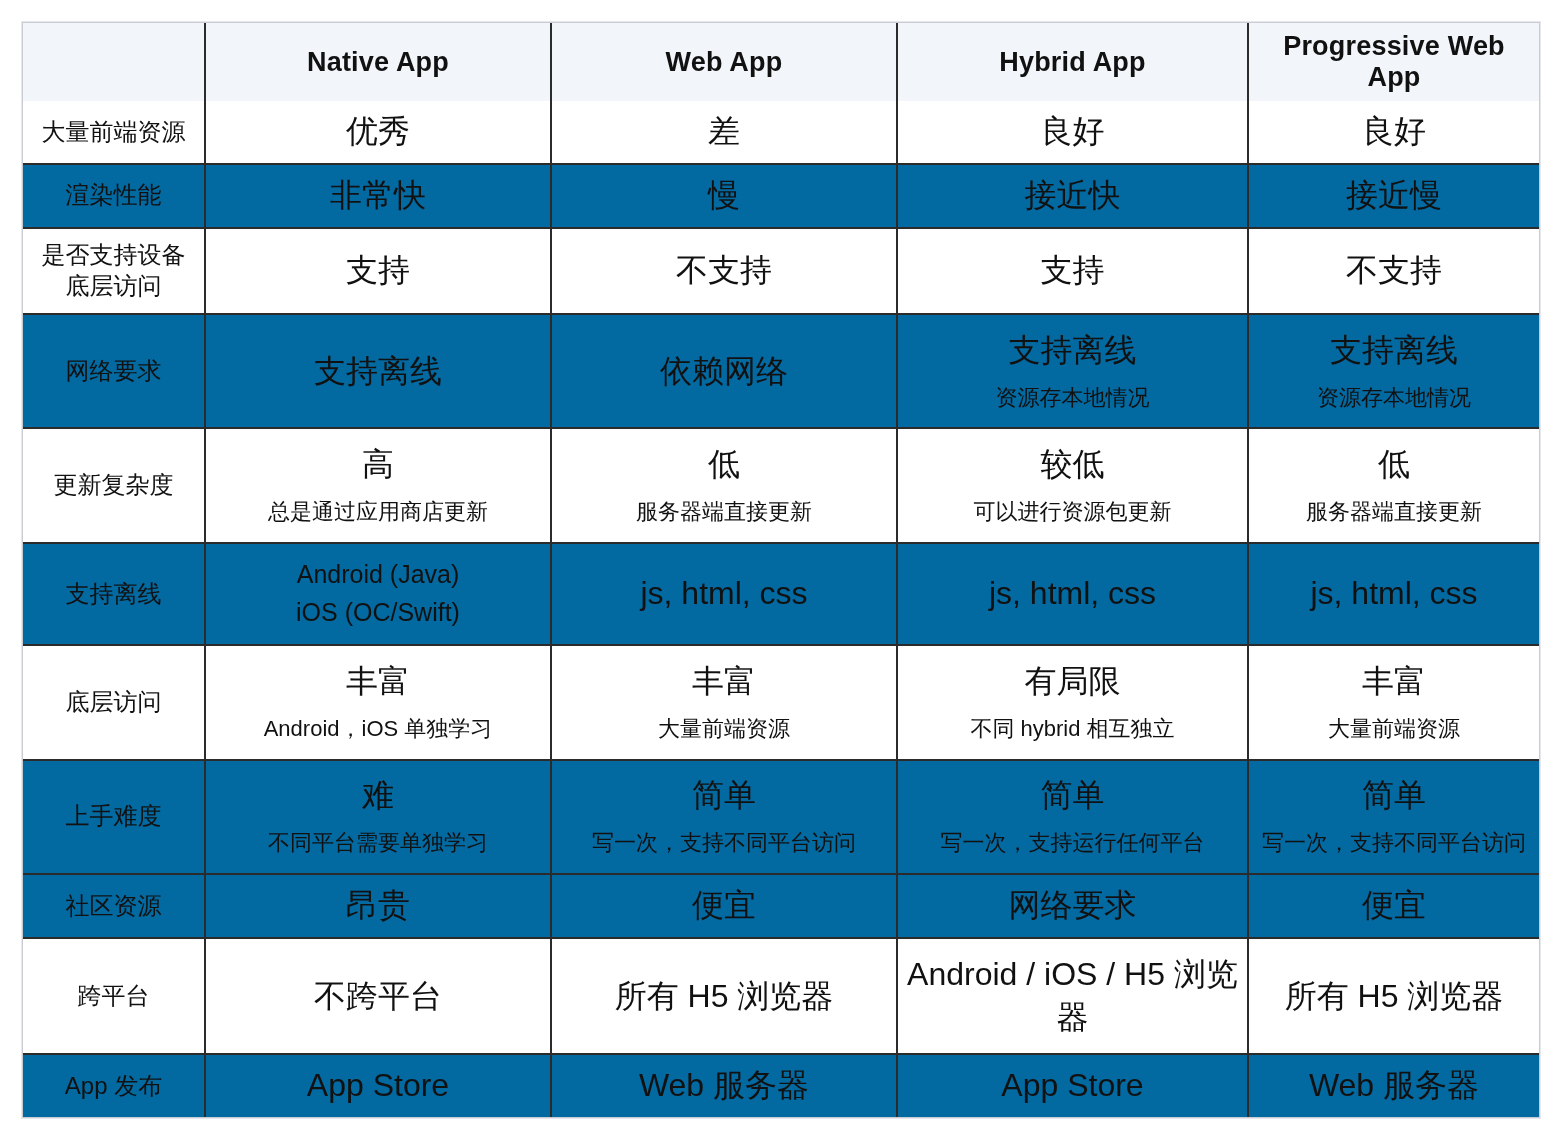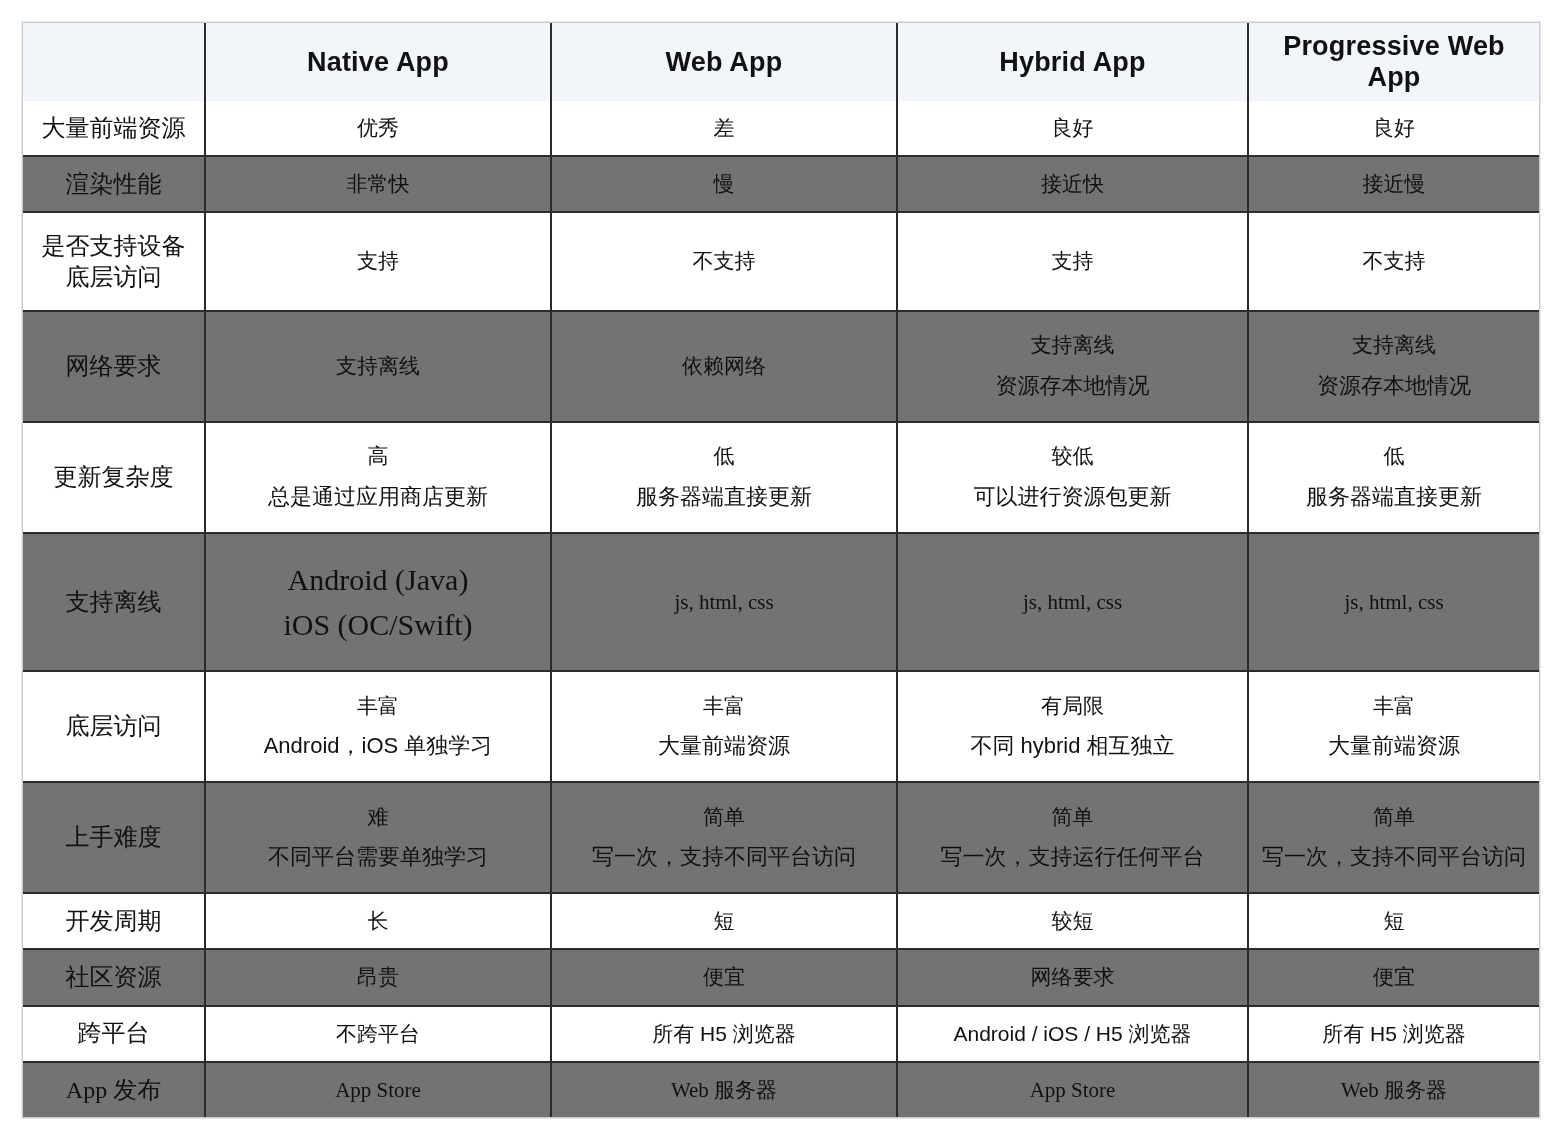--- a/index.html
+++ b/index.html
@@ -72,53 +72,52 @@
     letter-spacing: 0.2px;
     height: 78px;
   }
   thead th.corner {
     background: #f2f6fa;
   }
 
   
   tbody tr.shade > th,
   tbody tr.shade > td {
-    background: #737373;
-    font-family: Liberation Serif, serif;
+    background: #0369a1;
   }
   tbody tr.plain > th,
   tbody tr.plain > td {
     background: #ffffff;
   }
 
   th.rowlabel {
     font-weight: normal;
     font-size: 24px;
     line-height: 1.28;
   }
 
   td.cell {
     font-size: 24px;
     line-height: 1.3;
   }
 
   .line-main {
     display: block;
-    font-size: 21px;
+    font-size: 32px;
     line-height: 1.35;
   }
   .line-sub {
     display: block;
     font-size: 22px;
     line-height: 1.45;
     margin-top: 6px;
   }
   .line-eq {
     display: block;
-    font-size: 30px;
+    font-size: 25px;
     line-height: 1.5;
   }
   .sub-gap {
     margin-top: 10px;
   }
 </style>
 </head>
 <body>
 
 <div class="page">
@@ -272,35 +271,20 @@
             </td>
             <td class="cell">
               <span class="line-main">简单</span>
               <span class="line-sub sub-gap">写一次，支持运行任何平台</span>
             </td>
             <td class="cell">
               <span class="line-main">简单</span>
               <span class="line-sub sub-gap">写一次，支持不同平台访问</span>
             </td>
           </tr>
-          <tr class="plain">
-            <th class="rowlabel">开发周期</th>
-            <td class="cell">
-              <span class="line-main">长</span>
-            </td>
-            <td class="cell">
-              <span class="line-main">短</span>
-            </td>
-            <td class="cell">
-              <span class="line-main">较短</span>
-            </td>
-            <td class="cell">
-              <span class="line-main">短</span>
-            </td>
-          </tr>
           <tr class="shade">
             <th class="rowlabel">社区资源</th>
             <td class="cell">
               <span class="line-main">昂贵</span>
             </td>
             <td class="cell">
               <span class="line-main">便宜</span>
             </td>
             <td class="cell">
               <span class="line-main">网络要求</span>

